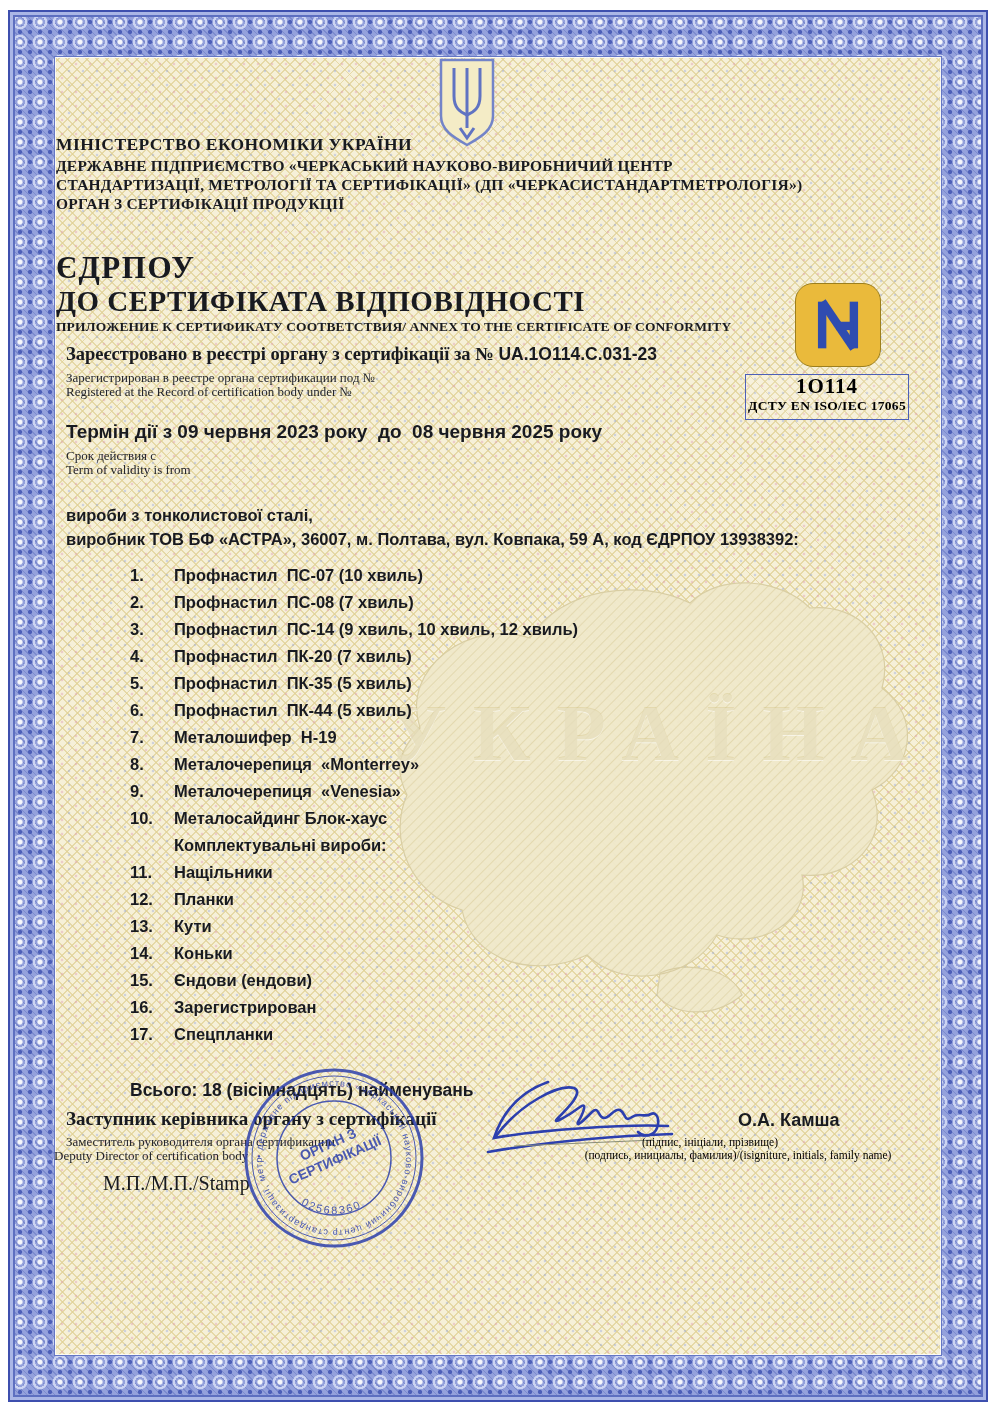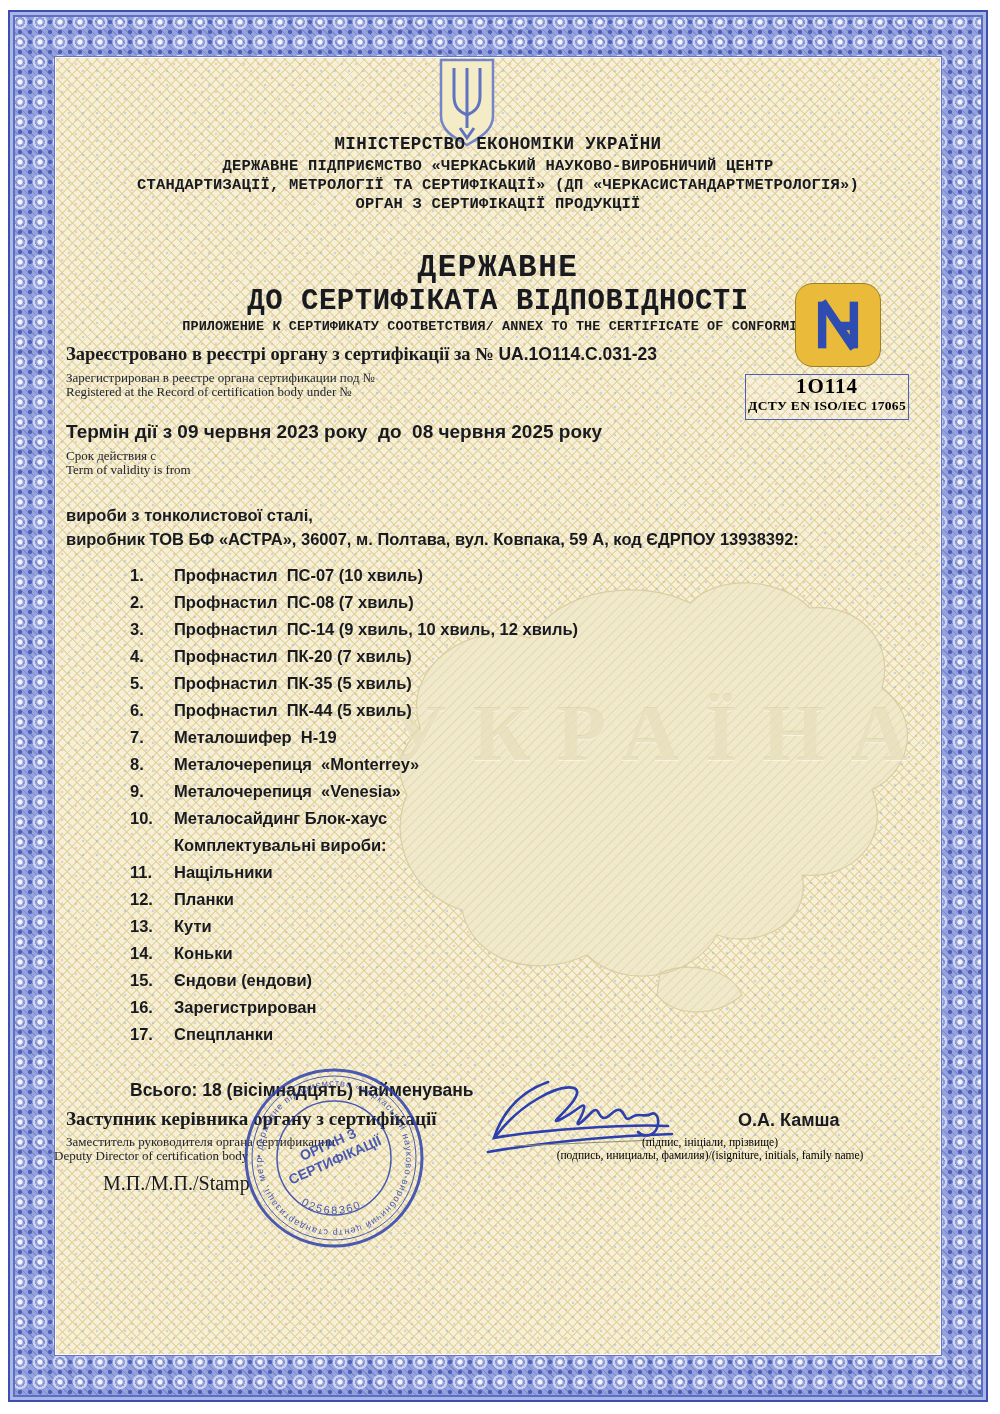--- a/index.html
+++ b/index.html
@@ -34,21 +34,21 @@
     background-position:0 0,7px 7px,0 0,0 0;
     border:1.5px solid #6577c4;
     box-shadow: inset 0 0 0 1px rgba(255,255,255,.8);
   }
 
   .abs{position:absolute;}
   .ink{color:#181a20;}
   .serif{font-family:"Liberation Serif", serif;}
   .sans{font-family:"Liberation Sans", sans-serif;}
   .b{font-weight:bold;}
-  .ctr{left:56px;right:60px;text-align:center;font-family:Liberation Mono, monospace;}
+  .ctr{left:56px;right:60px;text-align:left;}
   .pre{white-space:pre;}
 
   .h-ministry{top:134px;font-size:17.5px;letter-spacing:.4px;}
   .h-line{font-size:15.5px;letter-spacing:.2px;}
   .t1{top:250px;font-size:31px;letter-spacing:1.5px;}
   .t2{top:285px;font-size:29px;letter-spacing:.5px;}
   .t3{top:319px;font-size:13.5px;letter-spacing:.1px;}
 
   .fine{font-size:13px;color:#23252c;}
   .reg-main{left:66px;top:344px;font-size:18.5px;}
@@ -67,21 +67,21 @@
   .plist{left:130px;top:566px;width:640px;}
   .prow{display:flex;height:27px;align-items:flex-start;font-size:16.5px;}
   .pnum{width:44px;flex:0 0 44px;}
   .ptext{white-space:pre;}
   .total{left:130px;top:1080px;font-size:17.5px;}
 
   .sig-title{left:66px;top:1108px;font-size:19px;}
   .mp{left:103px;top:1172px;font-size:20px;}
   .name{left:738px;top:1110px;font-size:18px;}
   .cap1{left:560px;top:1136px;width:300px;text-align:center;font-size:11.5px;}
-  .cap2{left:520px;top:1149px;width:380px;text-align:center;font-size:11.5px;}
+  .cap2{left:520px;top:1149px;width:380px;text-align:center;font-size:11.5px;padding-left:28px;}
 
   .wm{left:360px;top:548px;width:556px;height:530px;pointer-events:none;}
   .wm-text{left:388px;top:688px;font-size:80px;letter-spacing:26px;color:rgba(208,192,130,.38);
     text-shadow:0 1px 0 rgba(255,255,255,.55);font-weight:bold;}
 
   .stamp{left:242px;top:1066px;width:184px;height:184px;opacity:.85;}
   .signature{left:486px;top:1076px;width:200px;height:86px;}
 </style>
 </head>
 <body>
@@ -111,21 +111,21 @@
       <path d="M42,10 v28 c0,12 -6,16 -13,19"></path>
       <path d="M22,70 l7,10 l7,-10"></path>
     </g>
   </svg>
 
   <div class="abs ctr h-ministry serif b ink">МІНІСТЕРСТВО ЕКОНОМІКИ УКРАЇНИ</div>
   <div class="abs ctr h-line serif b ink" style="top:176px;">СТАНДАРТИЗАЦІЇ, МЕТРОЛОГІЇ ТА СЕРТИФІКАЦІЇ» (ДП «ЧЕРКАСИСТАНДАРТМЕТРОЛОГІЯ»)</div>
   <div class="abs ctr h-line serif b ink" style="top:157px;">ДЕРЖАВНЕ ПІДПРИЄМСТВО «ЧЕРКАСЬКИЙ НАУКОВО-ВИРОБНИЧИЙ ЦЕНТР</div>
   <div class="abs ctr h-line serif b ink" style="top:195px;">ОРГАН З СЕРТИФІКАЦІЇ ПРОДУКЦІЇ</div>
 
-  <div class="abs ctr t1 serif b ink">ДЕРЖАВНЕ</div>
+  <div class="abs ctr t1 serif b ink">ЄДРПОУ</div>
   <div class="abs ctr t2 serif b ink">ДО СЕРТИФІКАТА ВІДПОВІДНОСТІ</div>
   <div class="abs ctr t3 serif b ink">ПРИЛОЖЕНИЕ К СЕРТИФИКАТУ СООТВЕТСТВИЯ/ ANNEX TO THE CERTIFICATE OF CONFORMITY</div>
 
   <div class="abs reg-main serif b ink">
     <span>Зареєстровано в реєстрі органу з сертифікації за № </span><span class="reg-num b">UA.1О114.С.031-23</span>
   </div>
   <div class="abs fine serif" style="left:66px;top:370px;">Зарегистрирован в реестре органа сертификации под №</div>
   <div class="abs fine serif" style="left:66px;top:384px;">Registered at the Record of certification body under №</div>
 
   <div class="abs logo-box">

